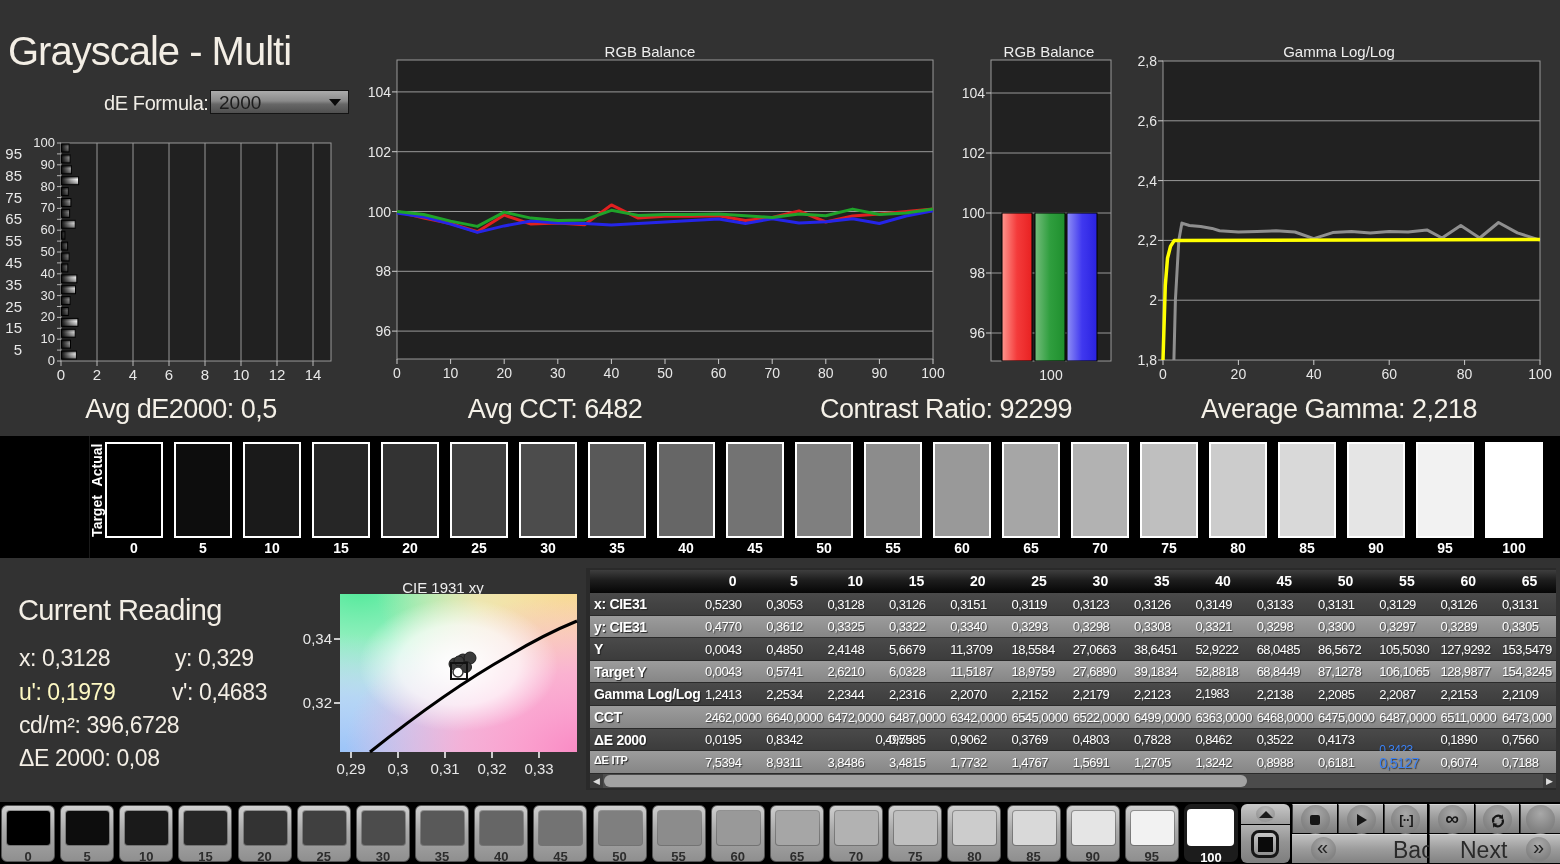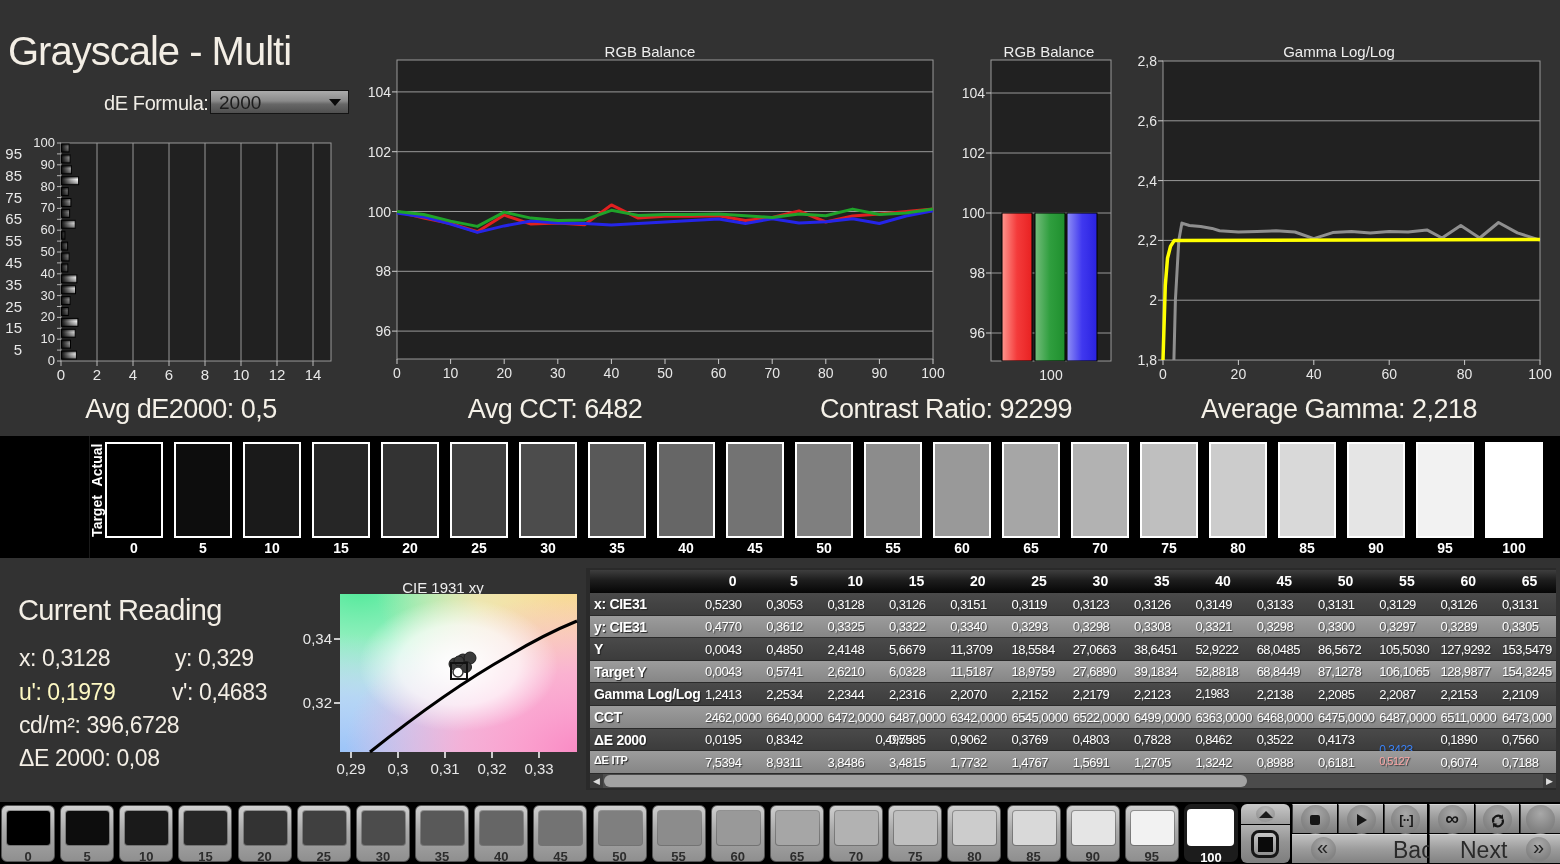--- a/index.html
+++ b/index.html
@@ -505,21 +505,21 @@
 <div class="abs" style="left:180.3px;top:186.7px;font-size:13px;color:#fff;text-shadow:1px 1px 1px rgba(40,40,40,0.8);white-space:nowrap;letter-spacing:-0.55px;">8,9311</div>
 <div class="abs" style="left:241.6px;top:186.7px;font-size:13px;color:#fff;text-shadow:1px 1px 1px rgba(40,40,40,0.8);white-space:nowrap;letter-spacing:-0.55px;">3,8486</div>
 <div class="abs" style="left:302.9px;top:186.7px;font-size:13px;color:#fff;text-shadow:1px 1px 1px rgba(40,40,40,0.8);white-space:nowrap;letter-spacing:-0.55px;">3,4815</div>
 <div class="abs" style="left:364.2px;top:186.7px;font-size:13px;color:#fff;text-shadow:1px 1px 1px rgba(40,40,40,0.8);white-space:nowrap;letter-spacing:-0.55px;">1,7732</div>
 <div class="abs" style="left:425.5px;top:186.7px;font-size:13px;color:#fff;text-shadow:1px 1px 1px rgba(40,40,40,0.8);white-space:nowrap;letter-spacing:-0.55px;">1,4767</div>
 <div class="abs" style="left:486.8px;top:186.7px;font-size:13px;color:#fff;text-shadow:1px 1px 1px rgba(40,40,40,0.8);white-space:nowrap;letter-spacing:-0.55px;">1,5691</div>
 <div class="abs" style="left:548.1px;top:186.7px;font-size:13px;color:#fff;text-shadow:1px 1px 1px rgba(40,40,40,0.8);white-space:nowrap;letter-spacing:-0.55px;">1,2705</div>
 <div class="abs" style="left:609.4px;top:186.7px;font-size:13px;color:#fff;text-shadow:1px 1px 1px rgba(40,40,40,0.8);white-space:nowrap;letter-spacing:-0.55px;">1,3242</div>
 <div class="abs" style="left:670.7px;top:186.7px;font-size:13px;color:#fff;text-shadow:1px 1px 1px rgba(40,40,40,0.8);white-space:nowrap;letter-spacing:-0.55px;">0,8988</div>
 <div class="abs" style="left:732.0px;top:186.7px;font-size:13px;color:#fff;text-shadow:1px 1px 1px rgba(40,40,40,0.8);white-space:nowrap;letter-spacing:-0.55px;">0,6181</div>
-<div class="abs" style="left:793.3px;top:186.7px;font-size:11px;color:#fca5a5;text-shadow:1px 1px 1px rgba(40,40,40,0.8);white-space:nowrap;letter-spacing:-0.55px;">0,5127</div>
+<div class="abs" style="left:793.3px;top:186.7px;font-size:14px;color:#3b82f6;text-shadow:1px 1px 1px rgba(40,40,40,0.8);white-space:nowrap;letter-spacing:-0.55px;">0,5127</div>
 <div class="abs" style="left:854.6px;top:186.7px;font-size:13px;color:#fff;text-shadow:1px 1px 1px rgba(40,40,40,0.8);white-space:nowrap;letter-spacing:-0.55px;">0,6074</div>
 <div class="abs" style="left:915.9px;top:186.7px;font-size:13px;color:#fff;text-shadow:1px 1px 1px rgba(40,40,40,0.8);white-space:nowrap;letter-spacing:-0.55px;">0,7188</div>
 <div class="abs" style="left:4px;top:206px;width:966px;height:14px;background:#4b4b4b;"></div>
 <div class="abs" style="left:4px;top:206px;width:13px;height:14px;background:#3c3c3c;color:#ddd;font-size:9px;text-align:center;line-height:14px;">◀</div>
 <div class="abs" style="left:957px;top:206px;width:13px;height:14px;background:#3c3c3c;color:#ddd;font-size:9px;text-align:center;line-height:14px;">▶</div>
 <div class="abs" style="left:18px;top:207px;width:643px;height:12px;background:#a2a2a2;border-radius:6px;"></div>
 </div>
 <div class="abs" style="left:0;top:802px;width:1560px;height:62px;background:#000;">
 <div class="abs" style="left:1.0px;top:3px;width:54px;height:57px;background:linear-gradient(#d0d0d0,#a9a9a9 45%,#8f8f8f);border:1px solid #555;border-radius:6px;">
       <div class="abs" style="left:5px;top:5px;width:43px;height:34px;background:rgb(0,0,0);border-radius:3px;box-shadow:0 0 0 1px rgba(40,40,40,0.35);"></div>

